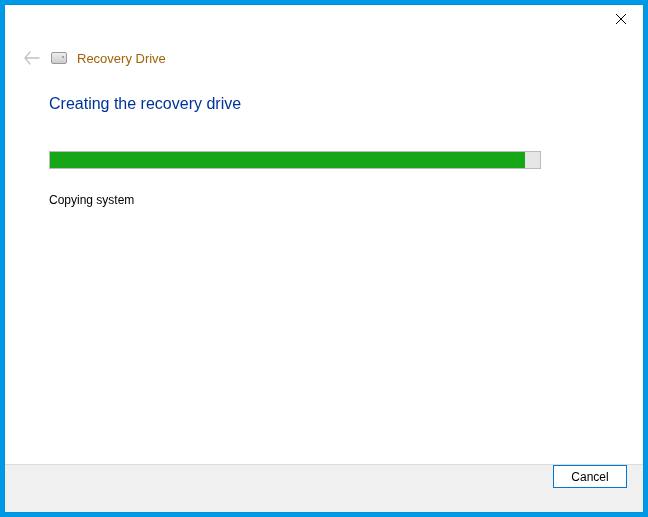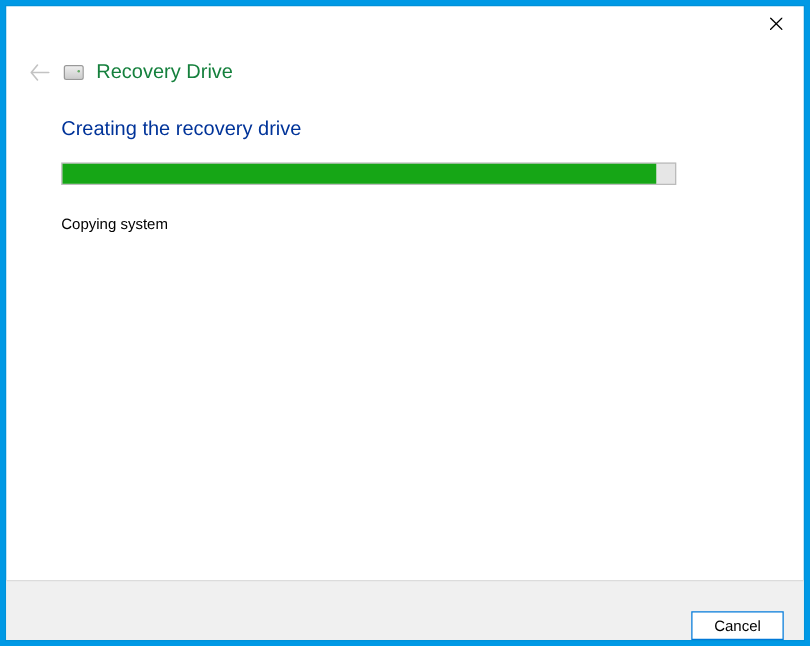--- a/index.html
+++ b/index.html
@@ -73,32 +73,32 @@
       content: '';
       position: absolute;
       right: 2px;
       top: 3px;
       width: 2px;
       height: 2px;
       background: #6a6;
       border-radius: 50%;
     }
     .app-title {
-      font-size: 16px;
-      color: #15803d;
+      font-size: 13px;
+      color: #a16207;
     }
     .content {
       padding: 28px 44px 0 44px;
       flex: 1;
     }
     .heading {
       color: #003399;
       font-size: 16px;
       font-weight: 400;
-      margin-bottom: 17px;
+      margin-bottom: 38px;
     }
     .progress-container {
       width: 492px;
       height: 18px;
       border: 1px solid #bbb;
       background: #e6e6e6;
       display: flex;
     }
     .progress-fill {
       background: #16a616;
@@ -107,21 +107,21 @@
     .status-text {
       font-size: 12px;
       color: #000;
       margin-top: 24px;
     }
     .footer {
       height: 48px;
       background: #f0f0f0;
       border-top: 1px solid #dcdcdc;
       display: flex;
-      align-items: flex-end;
+      align-items: flex-start;
       justify-content: flex-end;
       padding: 0 16px;
     }
     .cancel-btn {
       min-width: 74px;
       height: 23px;
       background: #ffffff;
       border: 1px solid #0078d7;
       font-family: inherit;
       font-size: 12px;

